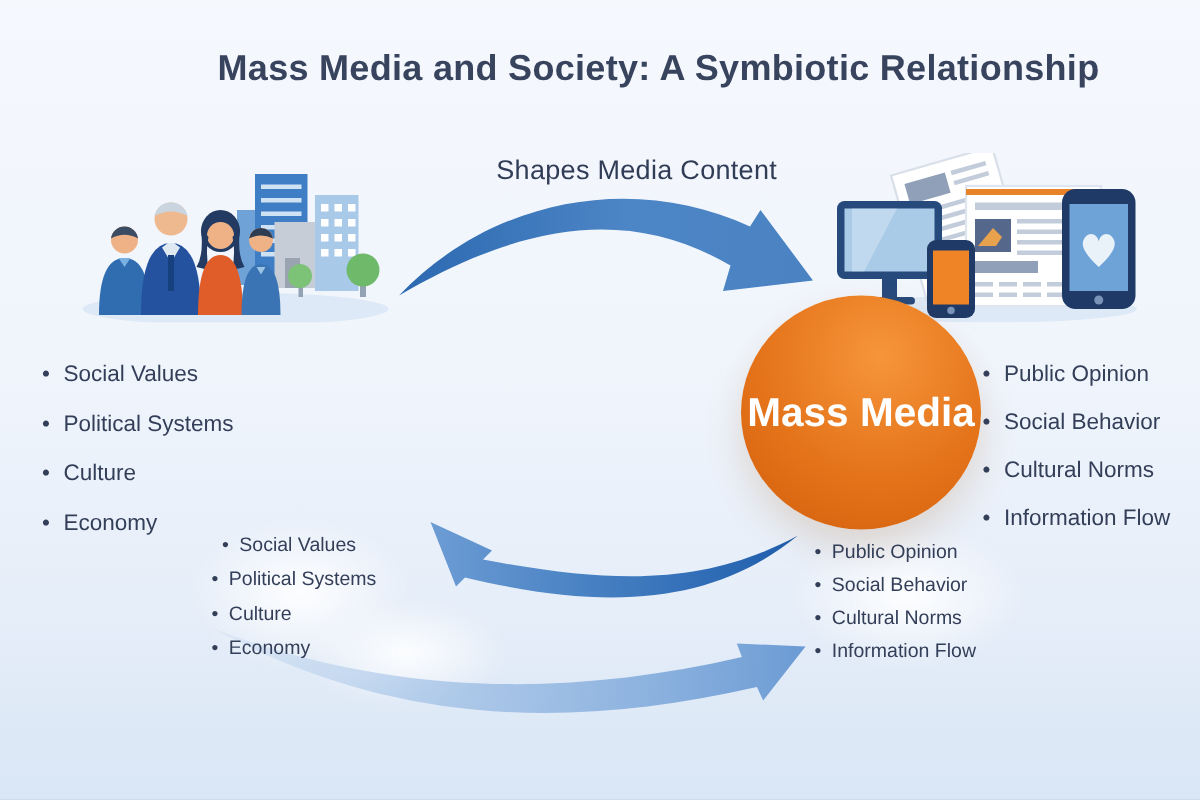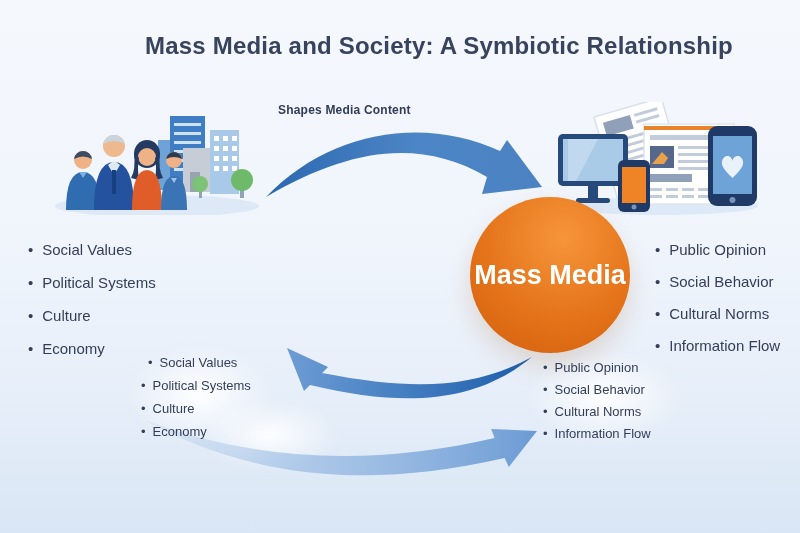--- a/index.html
+++ b/index.html
@@ -8,36 +8,36 @@
     position:relative; width:800px; height:533px; overflow:hidden;
     background:linear-gradient(180deg,#f5f8fd 0%,#f0f5fc 45%,#e6eef9 75%,#d9e6f5 100%);
   }
   .title{
     position:absolute; top:32px; left:0; right:0; padding-left:46px;
     text-align:center; font-size:24px; font-weight:700; color:#38435e;
     letter-spacing:.2px;
     margin-left:32px;
   }
   .arrow-label{
-    position:absolute; text-align:left; font-size:12px; font-weight:700;
+    position:absolute; text-align:right; font-size:18px; font-weight:400;
     color:#313c57; letter-spacing:.2px;
   }
   .label-top{ top:103px; left:278px; width:240px; }
   .label-bottom{ top:410px; left:290px; width:210px; }
   .circle{
     position:absolute; border-radius:50%; display:flex; align-items:center;
     justify-content:center; color:#fff; font-weight:700;
   }
   .circle-society{
     left:164px; top:193px; width:158px; height:158px; font-size:30px;
     background:radial-gradient(circle at 38% 28%, #4886ca 0%, #2a6ab2 55%, #1c579f 100%);
     box-shadow:0 12px 24px rgba(40,85,150,.18);
   }
   .circle-media{
-    left:470px; top:197px; width:160px; height:156px; font-size:27px;
+    left:494px; top:197px; width:160px; height:156px; font-size:27px;
     background:radial-gradient(circle at 58% 26%, #f6953a 0%, #e4731a 55%, #d25f0c 100%);
     box-shadow:0 12px 24px rgba(160,90,20,.18);
   }
   .blist{ position:absolute; display:flex; flex-direction:column; color:#333e58; }
   .blist .li{ display:flex; align-items:center; white-space:nowrap; }
   .blist .bullet::before{ content:"•"; }
   .blist .bullet{ margin-right:9px; }
   .list-lg{ font-size:15px; }
   .list-lg .li{ height:21px; }
   .list-outer-left{ left:28px; top:239px; gap:12px; }

